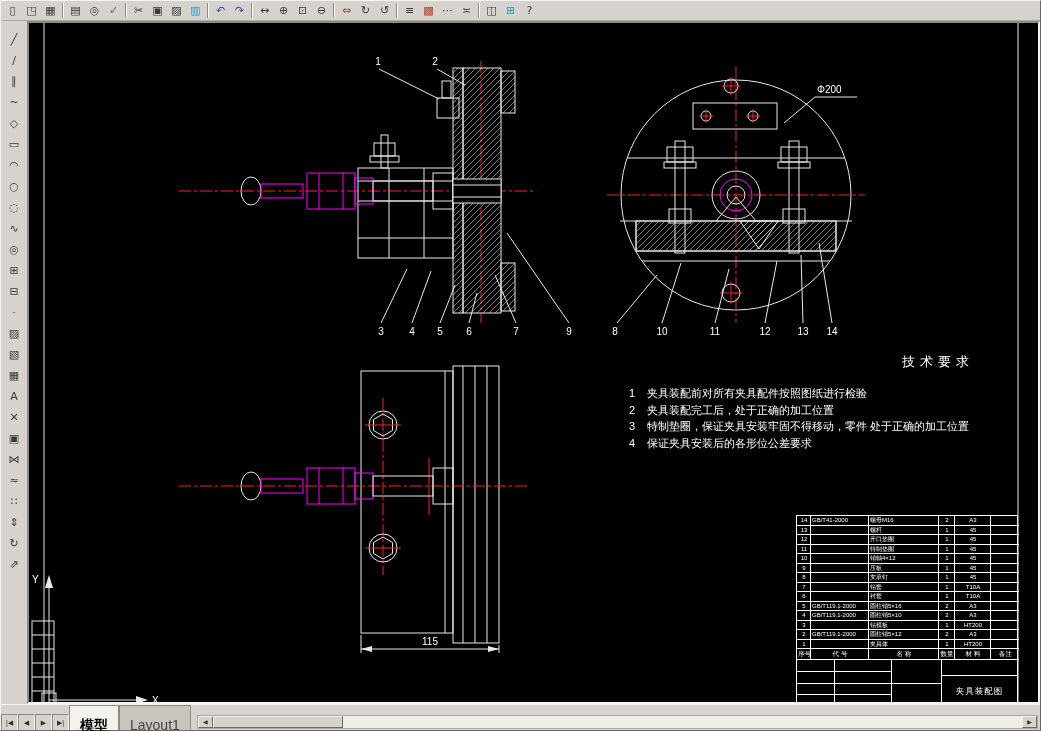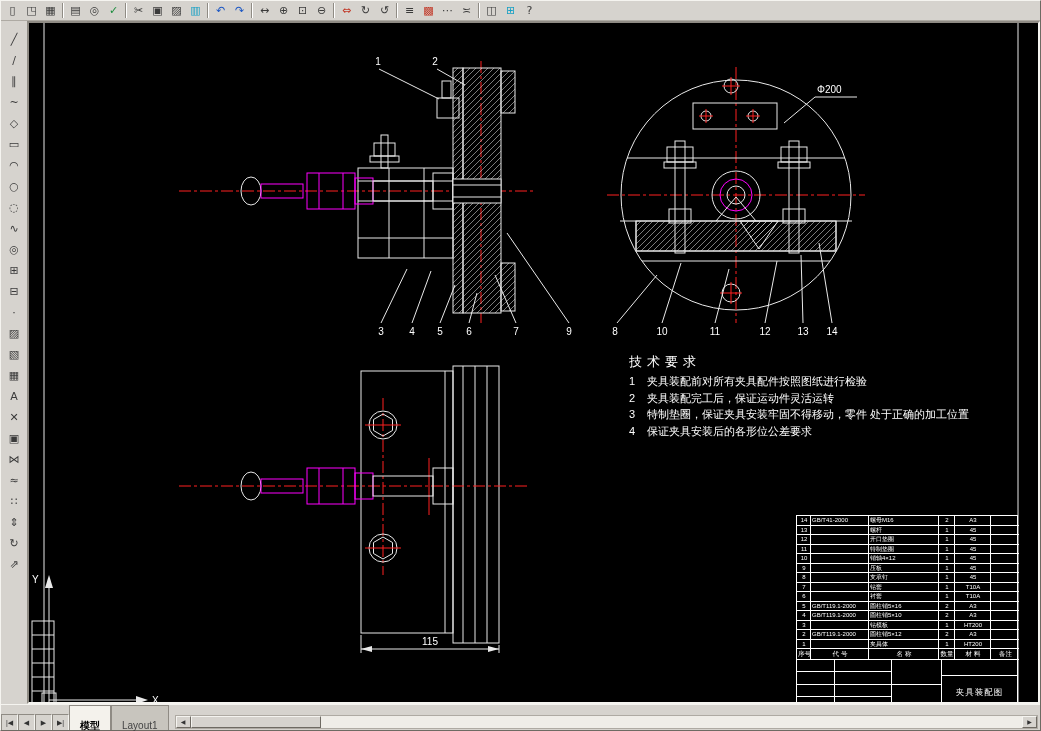--- a/index.html
+++ b/index.html
@@ -37,39 +37,39 @@
   .m  { stroke:#ff00ff; fill:none; stroke-width:1; }
   .r  { stroke:#ff2020; fill:none; stroke-width:1; }
   .cl { stroke-dasharray:12 3 3 3; }
   .h  { fill:url(#hatch); stroke:#e9e9e9; stroke-width:1; }
   .solid { fill:#e9e9e9; stroke:none; }
   text.t { fill:#ffffff; font-family:"Liberation Sans", sans-serif; font-size:10px;
     stroke:none; }
 
   
   .techreq { position:absolute; left:600px; top:330px; width:345px; color:#fff; }
-  .techreq .trtitle { text-align:left; font-size:13px; letter-spacing:5px;
-    margin-bottom:2px; }
+  .techreq .trtitle { text-align:right; font-size:13px; letter-spacing:5px;
+    margin-bottom:14px; }
   .tritem { display:flex; font-size:11px; line-height:1.5; }
   .tritem .no { flex:0 0 18px; }
   .tritem .txt { flex:1; }
 
   
   .ptable { position:absolute; left:767px; top:492px; width:222px; color:#fff;
     border:1px solid #fff; border-bottom:none; background:#000; }
   .prow { display:flex; height:9.5px; }
   .prow.hrow { height:11px; }
   .prow > span { display:block; height:100%; border-bottom:1px solid #fff;
     border-right:1px solid #fff; font-size:6px; line-height:9px; overflow:hidden;
     white-space:nowrap; padding-left:1px; color:#fff; }
   .prow.hrow > span { font-size:6.5px; line-height:10px; text-align:center; }
   .c1{flex:0 0 14px;text-align:center;} .c2{flex:0 0 58px;} .c3{flex:0 0 70px;}
   .c4{flex:0 0 16px;text-align:center;} .c5{flex:0 0 36px;text-align:center;}
   .c6{flex:0 0 28px;border-right:none!important;}
-  .tblock { display:flex; height:54px; border-bottom:5px solid #fca5a5; }
+  .tblock { display:flex; height:54px; border-bottom:7px solid #fca5a5; }
   .tb-left { flex:0 0 95px; display:flex; flex-direction:column; }
   .tb-left .trow { flex:1; display:flex; }
   .tb-left .trow span { display:block; border-right:1px solid #fff;
     border-bottom:1px solid #fff; }
   .tb-left .trow span:first-child { flex:0 0 38px; }
   .tb-left .trow span:last-child { flex:1; }
   .tb-left .trow:last-child span { border-bottom:none; }
   .tb-mid { flex:0 0 50px; display:flex; flex-direction:column; }
   .tb-mid span { flex:1; border-right:1px solid #fff; border-bottom:1px solid #fff; }
   .tb-mid span:last-child { border-bottom:none; }
@@ -77,21 +77,21 @@
   .tb-right .cap { flex:0 0 16px; border-bottom:1px solid #fff; }
   .tb-right .name { flex:1; display:flex; align-items:center; justify-content:center;
     font-size:8.5px; letter-spacing:1px; }
 
   
   .bottombar { flex:0 0 19px; background:#d6d3ce; border-top:1px solid #f5f4f0;
     display:flex; align-items:flex-end; }
   .navbtn { width:17px; height:16px; font-size:7px; line-height:14px; text-align:center;
     background:#d6d3ce; border:1px solid #8f8b84; border-right-color:#f5f4f0;
     border-bottom:none; color:#333; padding:0; }
-  .tab { height:23px; padding:12px 10px; font-size:10px; line-height:15px;
+  .tab { height:23px; padding:12px 10px; font-size:14px; line-height:15px;
     border:1px solid #8f8b84; border-bottom:none; background:#c8c5be; color:#444; }
   .tab.active { background:#f4f2ec; color:#000; font-weight:bold; }
   .hscroll { flex:1; height:14px; margin:0 2px 1px 6px; background:#efede8;
     border:1px solid #aeaaa3; display:flex; align-items:stretch; }
   .sarrow { width:15px; background:#d6d3ce; border:1px solid #f5f4f0;
     border-right-color:#6e6a63; border-bottom-color:#6e6a63; font-size:6px;
     line-height:11px; text-align:center; color:#333; padding:0; }
   .sthumb { width:130px; background:#d6d3ce; border:1px solid #f5f4f0;
     border-right-color:#6e6a63; border-bottom-color:#6e6a63; }
   .strack { flex:1; }
@@ -356,21 +356,21 @@
       </svg>
 
       <div class="techreq">
         <div class="trtitle">技术要求</div>
         <div class="tritem">
           <span class="no">1</span>
           <span class="txt">夹具装配前对所有夹具配件按照图纸进行检验</span>
         </div>
         <div class="tritem">
           <span class="no">2</span>
-          <span class="txt">夹具装配完工后，保证运动件灵活运转</span>
+          <span class="txt">夹具装配完工后，处于正确的加工位置</span>
         </div>
         <div class="tritem">
           <span class="no">3</span>
           <span class="txt">特制垫圈，保证夹具安装牢固不得移动，零件 处于正确的加工位置</span>
         </div>
         <div class="tritem">
           <span class="no">4</span>
           <span class="txt">保证夹具安装后的各形位公差要求</span>
         </div>
       </div>

